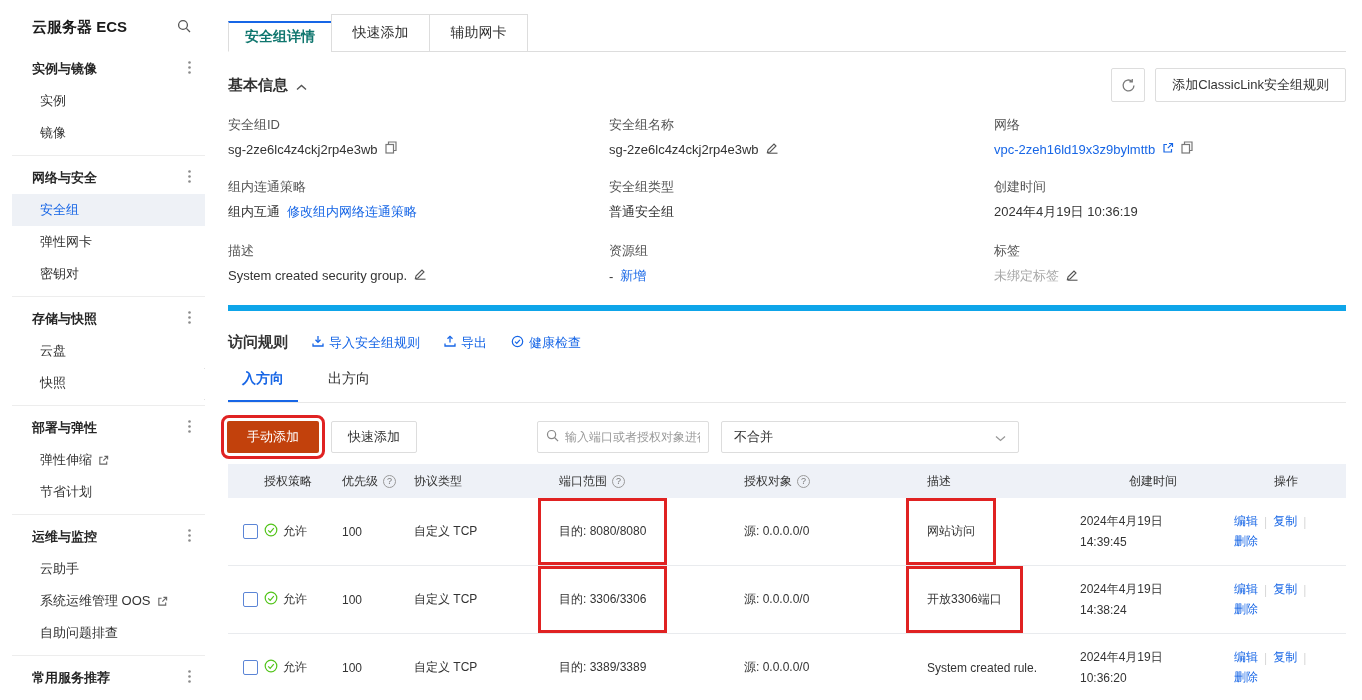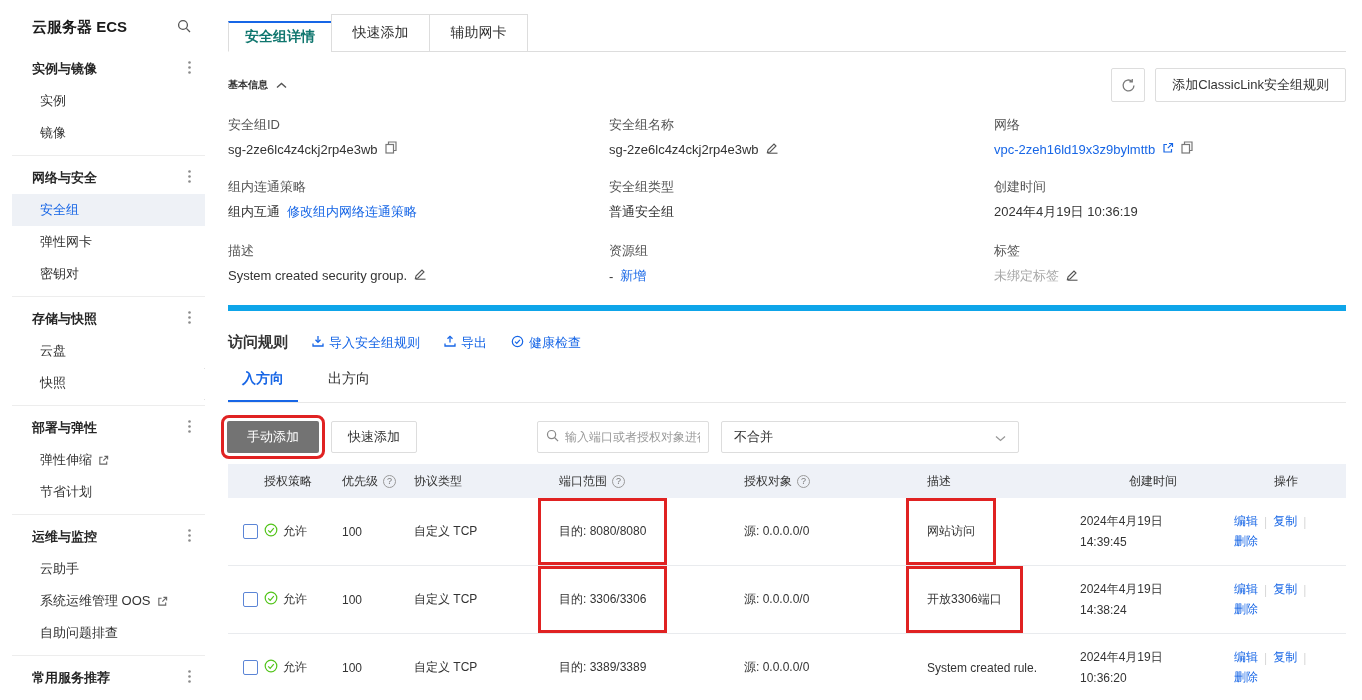--- a/index.html
+++ b/index.html
@@ -30,21 +30,21 @@
   .main { position:absolute; left:205px; top:0; right:0; height:700px; padding:0 16px 0 23px; background:#fff; }
 
   .tabs { display:flex; margin-top:14px; height:38px; position:relative; }
   .tabs::after { content:""; position:absolute; left:0; right:0; bottom:0; height:1px; background:#ddd; }
   .tab { position:relative; z-index:1; display:flex; align-items:center; justify-content:center;
     padding:0 16px; min-width:99px; background:#fff; border:1px solid #ddd; cursor:pointer; font-size:14px; }
   .tab + .tab { margin-left:-1px; }
   .tab.active { border-top:2px solid #1766e6; border-bottom:1px solid #fff; color:#0f766e; font-weight:bold;margin-top:7px; }
 
   .section-head { display:flex; align-items:center; justify-content:space-between; margin-top:16px; }
-  .section-title { font-size:10px; font-weight:bold; display:flex; align-items:center; gap:8px; }
+  .section-title { font-size:15px; font-weight:bold; display:flex; align-items:center; gap:8px; }
   .head-actions { display:flex; gap:10px; }
   .icon-btn { width:34px; height:34px; border:1px solid #ddd; border-radius:2px; background:#fff;
     display:flex; align-items:center; justify-content:center; cursor:pointer; }
   .btn { height:34px; border:1px solid #ddd; border-radius:2px; background:#fff; padding:0 16px;
     font-size:13px; color:#333; cursor:pointer; font-family:inherit; }
 
   .info-grid { display:grid; grid-template-columns:381px 385px 1fr; row-gap:21px; margin-top:14px;
     padding-bottom:20px; border-bottom:6px solid #0ea5e9; }
   .field .flabel { color:#555; margin-bottom:7px; }
   .field .fvalue { display:flex; align-items:center; gap:7px; color:#333; }
@@ -55,21 +55,21 @@
   .rules-title { font-size:15px; font-weight:bold; }
   .rules-link { display:inline-flex; align-items:center; gap:5px; color:#1766e6; cursor:pointer; }
 
   .dir-tabs { display:flex; margin-top:18px; border-bottom:1px solid #e8e8e8; }
   .dir-tab { padding:0 14px 12px 14px; font-size:14px; cursor:pointer; border-bottom:2px solid transparent; }
   .dir-tab + .dir-tab { margin-left:16px; }
   .dir-tab.active { color:#1766e6; font-weight:bold; border-bottom-color:#1766e6; }
 
   .toolbar { display:flex; align-items:center; margin-top:17px; height:34px; }
   .red-wrap { display:inline-flex; border:3px solid #e02222; border-radius:8px; padding:3px; margin:0 -7px; }
-  .btn-primary { height:32px; background:#737373; border:none; border-radius:2px; color:#fff;
+  .btn-primary { height:32px; background:#c2410c; border:none; border-radius:2px; color:#fff;
     padding:0 20px; font-size:13px; cursor:pointer; font-family:inherit; }
   .btn-quick { margin-left:13px; height:32px; }
   .search-box { margin-left:120px; width:172px; height:32px; border:1px solid #ddd; border-radius:2px;
     display:flex; align-items:center; padding:0 8px; gap:6px; }
   .search-box input { border:none; outline:none; width:100%; font-size:12px; color:#333; font-family:inherit; }
   .search-box input::placeholder { color:#999; }
   .select-box { margin-left:12px; width:298px; height:32px; border:1px solid #ddd; border-radius:2px;
     display:flex; align-items:center; justify-content:space-between; padding:0 12px; cursor:pointer; }
 
   

